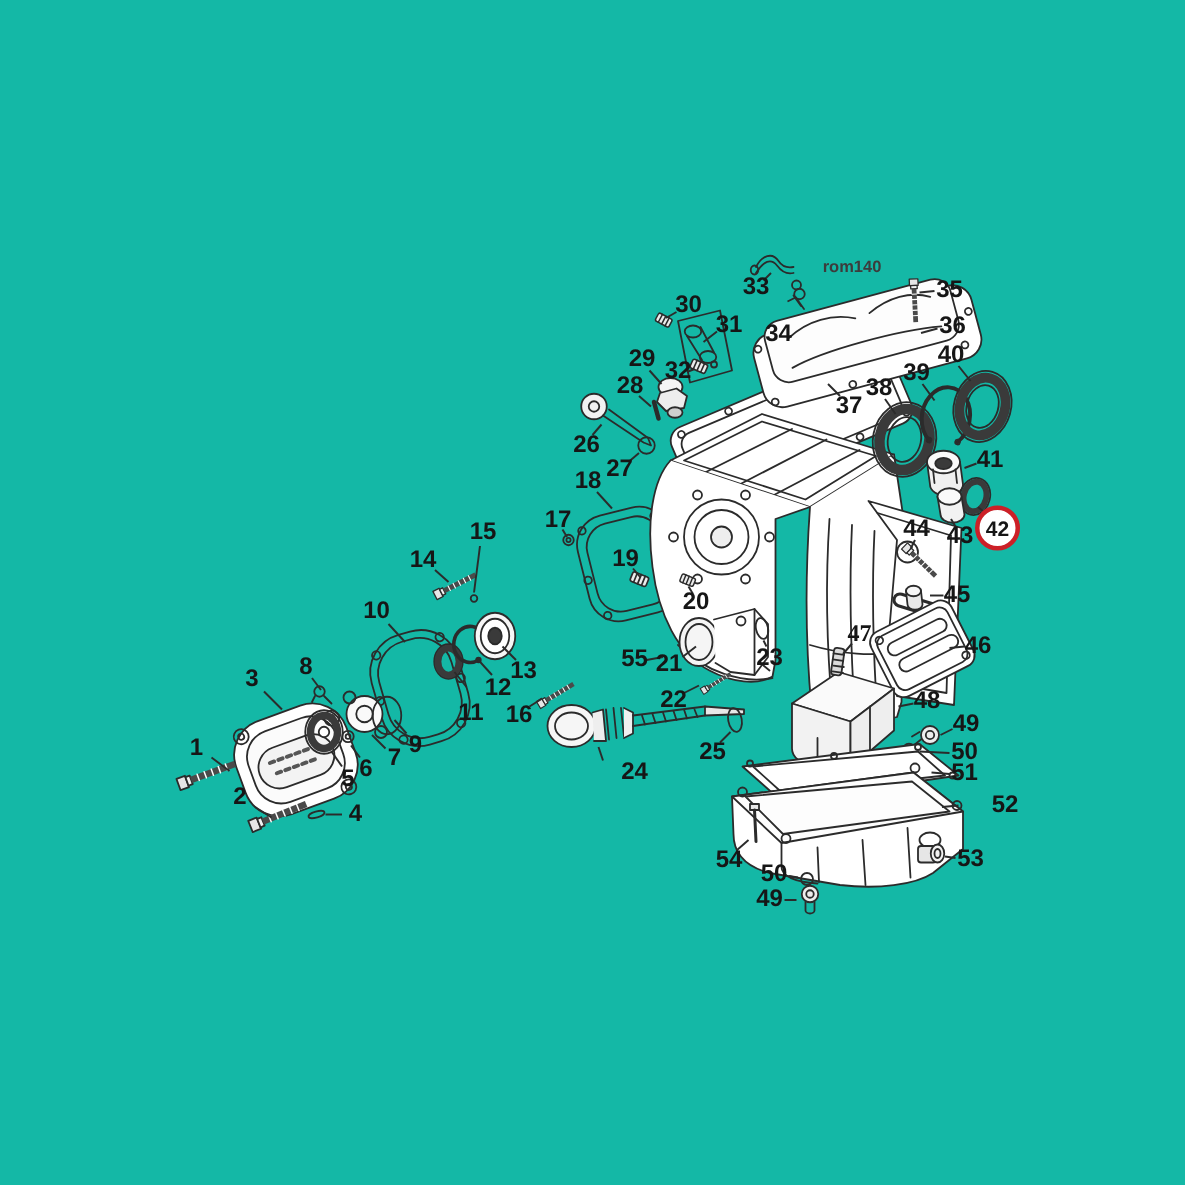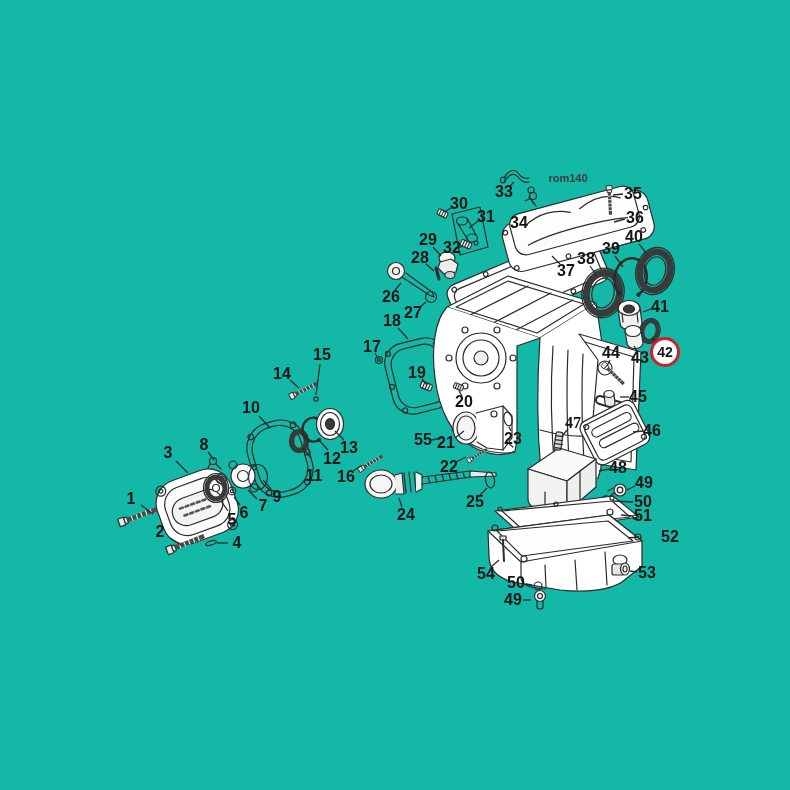--- a/index.html
+++ b/index.html
@@ -421,21 +421,21 @@
       <div class="part-label" style="left: 282px; top: 374px;"><span class="num">14</span></div>
       <div class="part-label" style="left: 322px; top: 355px;"><span class="num">15</span></div>
       <div class="part-label" style="left: 346px; top: 477px;"><span class="num">16</span></div>
       <div class="part-label" style="left: 372px; top: 347px;"><span class="num">17</span></div>
       <div class="part-label" style="left: 392px; top: 321px;"><span class="num">18</span></div>
       <div class="part-label" style="left: 417px; top: 373px;"><span class="num">19</span></div>
       <div class="part-label" style="left: 464px; top: 402px;"><span class="num">20</span></div>
       <div class="part-label" style="left: 446px; top: 443px;"><span class="num">21</span></div>
       <div class="part-label" style="left: 449px; top: 467px;"><span class="num">22</span></div>
       <div class="part-label" style="left: 513px; top: 439px; text-align: center;"><span class="num">23</span></div>
-      <div class="part-label" style="left: 406px; top: 515px;"><span class="num">24</span></div>
+      <div class="part-label" style="left: 423px; top: 515px;"><span class="num">24</span></div>
       <div class="part-label" style="left: 475px; top: 502px;"><span class="num">25</span></div>
       <div class="part-label" style="left: 391px; top: 297px;"><span class="num">26</span></div>
       <div class="part-label" style="left: 413px; top: 313px;"><span class="num">27</span></div>
       <div class="part-label" style="left: 420px; top: 258px;"><span class="num">28</span></div>
       <div class="part-label" style="left: 428px; top: 240px;"><span class="num">29</span></div>
       <div class="part-label" style="left: 459px; top: 204px;"><span class="num">30</span></div>
       <div class="part-label" style="left: 486px; top: 217px;"><span class="num">31</span></div>
       <div class="part-label" style="left: 452px; top: 248px;"><span class="num">32</span></div>
       <div class="part-label" style="left: 504px; top: 192px; text-align: right;"><span class="num">33</span></div>
       <div class="part-label" style="left: 519px; top: 196px; margin-top: 27px;"><span class="num">34</span></div>

